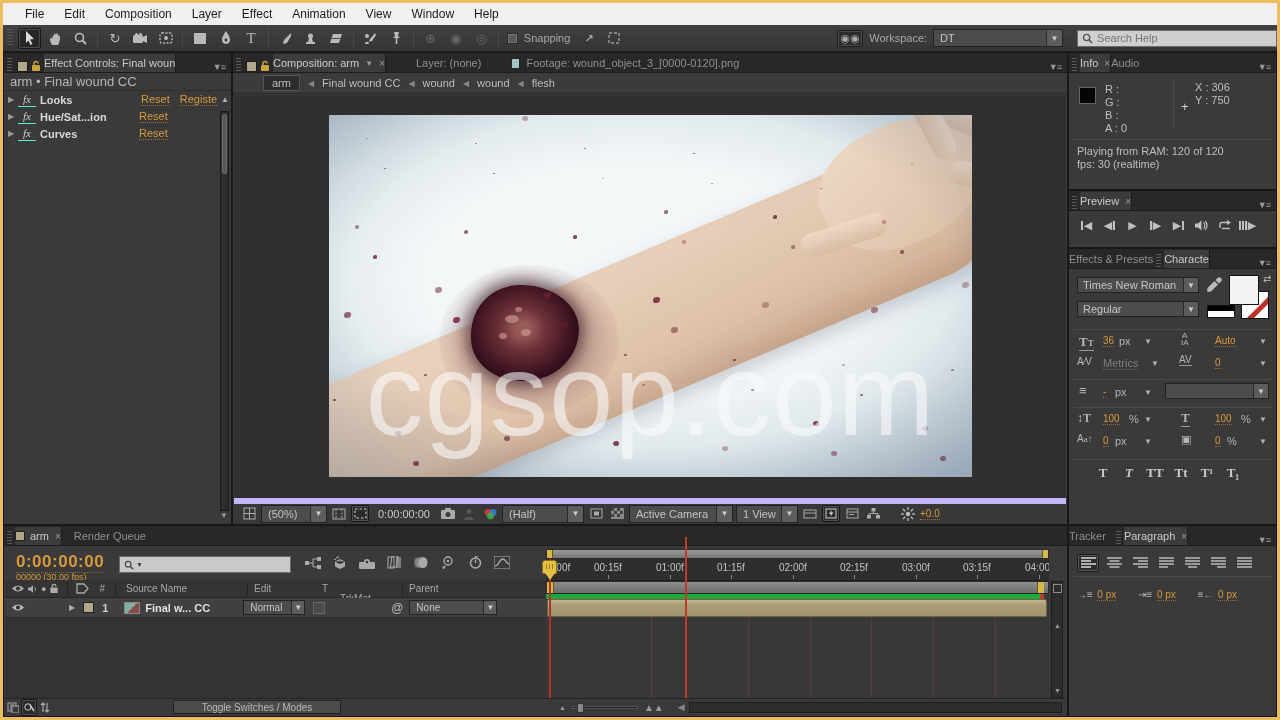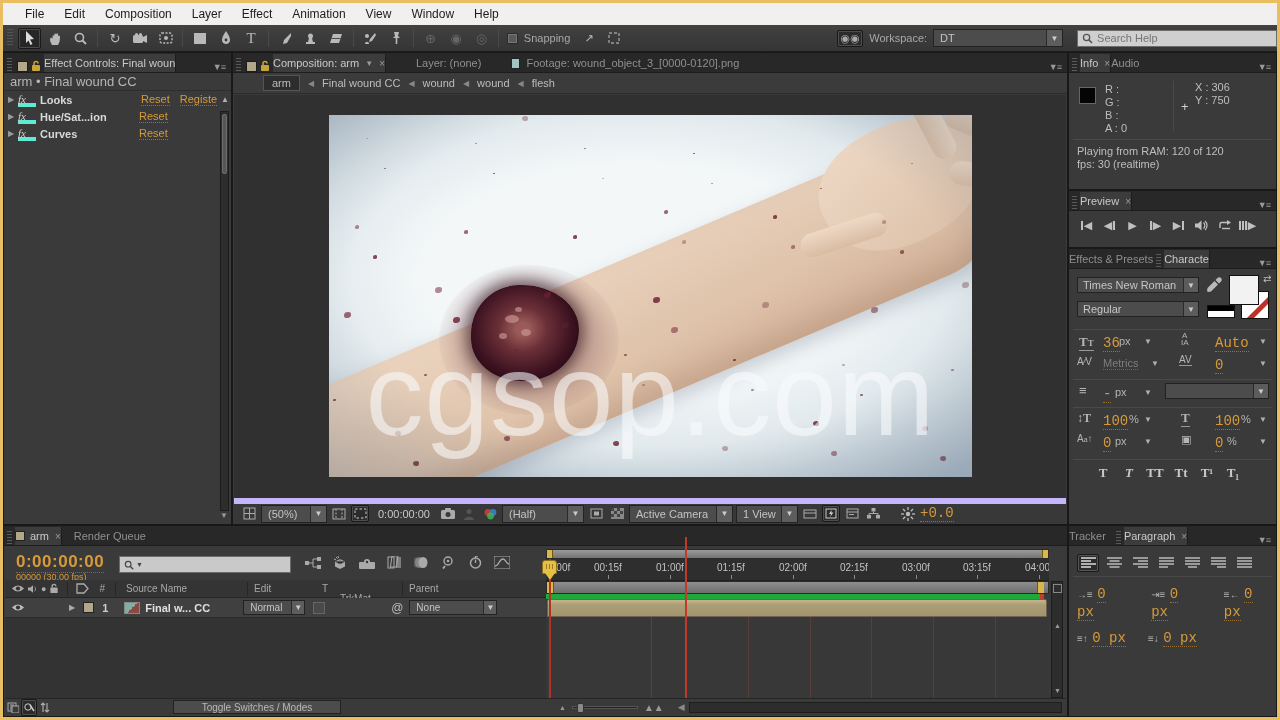--- a/index.html
+++ b/index.html
@@ -38,21 +38,21 @@
   .orange{color:#d79a3a;}
   .olink{color:#d79a3a;border-bottom:1px dotted #9a7030;cursor:pointer;}
   .hr{position:absolute;left:4px;right:4px;height:1px;background:#2a2a2a;border-bottom:1px solid #4a4a4a;}
   .udd{height:16px;background:#4c4c4c;border:1px solid #222;display:flex;align-items:center;font-size:11px;color:#c5c5c5;}
   .arrbtn{width:15px;height:100%;background:#5c5c5c;border-left:1px solid #2a2a2a;display:flex;align-items:center;justify-content:center;color:#ccc;font-size:8px;}
   .tinyarr{color:#b0b0b0;font-size:8px;}
   .icn{color:#b5b5b5;}
   
   .fxrow{display:flex;align-items:center;height:17px;font-size:11px;color:#d8d8d8;}
   .fxrow .tri{color:#9a9a9a;font-size:8px;width:14px;text-align:center;}
-  .fxrow .fx{font-style:italic;font-family:"Liberation Serif",serif;color:#cfcfcf;width:18px;border-bottom:4px solid #5eead4;margin-right:4px;text-align:left;font-size:11px;height:14px;}
+  .fxrow .fx{font-style:italic;font-family:"Liberation Serif",serif;color:#cfcfcf;width:18px;border-bottom:1px solid #5eead4;margin-right:4px;text-align:center;font-size:11px;height:14px;}
   .fxrow b{font-weight:bold;}
   
   .vp{position:absolute;background:#303030;overflow:hidden;}
   .vpimg{position:absolute;left:95px;top:20px;width:643px;height:362px;background:radial-gradient(ellipse 75% 70% at 48% 45%,#f3f7f8 45%,#dde6ea 72%,#b9c6d2 100%);overflow:hidden;}
   .arm{position:absolute;left:-90px;top:148px;width:780px;height:142px;background:linear-gradient(175deg,#ecd6c2,#dfc3ab 60%,#cfae94);border-radius:80px;transform:rotate(-23deg);box-shadow:0 8px 18px rgba(120,130,150,.35), inset 0 -14px 22px rgba(160,120,100,.25);}
   .palm{position:absolute;left:488px;top:8px;width:170px;height:120px;background:linear-gradient(160deg,#eed9c6,#dcc0a8);border-radius:45% 55% 50% 50%;transform:rotate(-28deg);}
   .finger{position:absolute;background:linear-gradient(#eed9c6,#d9bca3);border-radius:14px;height:24px;}
   .wound-bruise{position:absolute;left:110px;top:150px;width:180px;height:150px;background:radial-gradient(ellipse at center,rgba(90,40,55,.5),rgba(120,70,80,.22) 55%,transparent 75%);border-radius:50%;}
   .wound{position:absolute;left:142px;top:170px;width:108px;height:96px;background:radial-gradient(ellipse at 48% 46%,#9a5a58 8%,#6b3038 30%,#3c1220 62%,#1e060d 85%);border-radius:46% 54% 52% 48%/52% 48% 55% 45%;box-shadow:0 0 14px 5px rgba(35,8,16,.55);}
   .wound i{position:absolute;background:#c79a92;border-radius:50%;opacity:.65;}
@@ -70,21 +70,21 @@
   .pvb{width:23px;height:20px;display:flex;align-items:center;justify-content:center;color:#c0c0c0;font-size:11px;gap:1px;}
   .bar2{display:inline-block;width:2px;height:9px;background:#c0c0c0;}
   
   .tl-tc{font-size:17px;font-weight:bold;letter-spacing:.5px;border-bottom:1px dotted #8a6a28;}
   .colhead{font-size:10px;color:#a8a8a8;}
   .layerrow{background:#404040;}
   .rulerlbl{position:absolute;top:3px;font-size:10px;color:#c2c2c2;}
   .tick{position:absolute;top:16px;width:1px;height:4px;background:#8a8a8a;}
   .alignbtn{width:22px;height:18px;display:flex;align-items:center;justify-content:center;}
   .alignbtn.on{background:#2b2b2b;border:1px solid #191919;box-shadow:0 0 0 1px #555 inset;border-radius:2px;}
-  .pxval{color:#d79a3a;border-bottom:1px dotted #9a7030;font-size:14px;font-family:Liberation Mono, monospace;}
+  .pxval{color:#d79a3a;border-bottom:1px dotted #9a7030;font-size:10px;}
   .scrollv{background:#2d2d2d;border:1px solid #1c1c1c;}
   .thumb{background:#565656;border:1px solid #6e6e6e;border-radius:2px;}
   .fauxT{color:#c9c9c9;font-family:"Liberation Serif",serif;font-weight:bold;font-size:13px;width:24px;text-align:center;}
 </style>
 </head>
 <body>
 
 <div class="ab menubar">
   <span>File</span>
   <span>Edit</span>
@@ -878,19 +878,15 @@
           <path d="M0 1h15 M0 4h15 M0 7h15 M0 10h15" stroke="#bbb" stroke-width="1.6"></path>
         </svg>
       </div>
   </div>
   <div class="hr" style="top:50px;"></div>
   <div style="display:flex;gap:22px;padding:12px 0 0 8px;align-items:center;">
     <span><span class="icn" style="font-size:10px;">→≡</span> <span class="pxval">0 px</span></span>
     <span><span class="icn" style="font-size:10px;">⇥≡</span> <span class="pxval">0 px</span></span>
     <span><span class="icn" style="font-size:10px;">≡←</span> <span class="pxval">0 px</span></span>
   </div>
-  <div style="display:flex;gap:22px;padding:8px 0 0 8px;align-items:center;">
-    <span><span class="icn" style="font-size:10px;">≡↑</span> <span class="pxval">0 px</span></span>
-    <span><span class="icn" style="font-size:10px;">≡↓</span> <span class="pxval">0 px</span></span>
-  </div>
 </div>
 
 <div class="frame"></div>
 
 </body></html>

